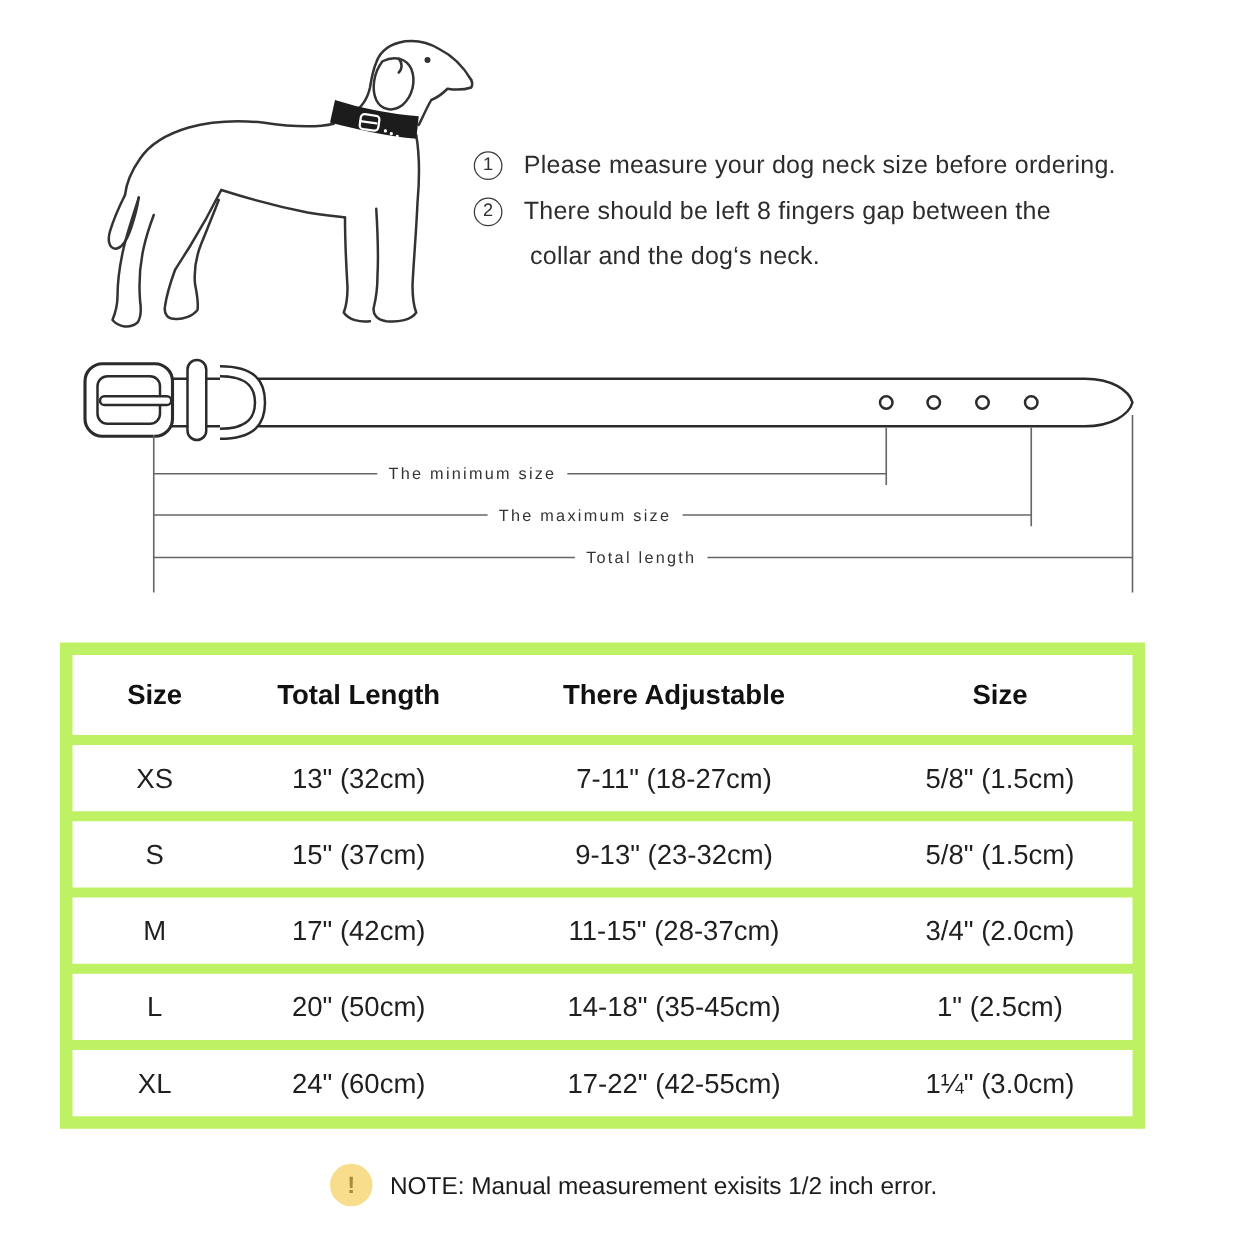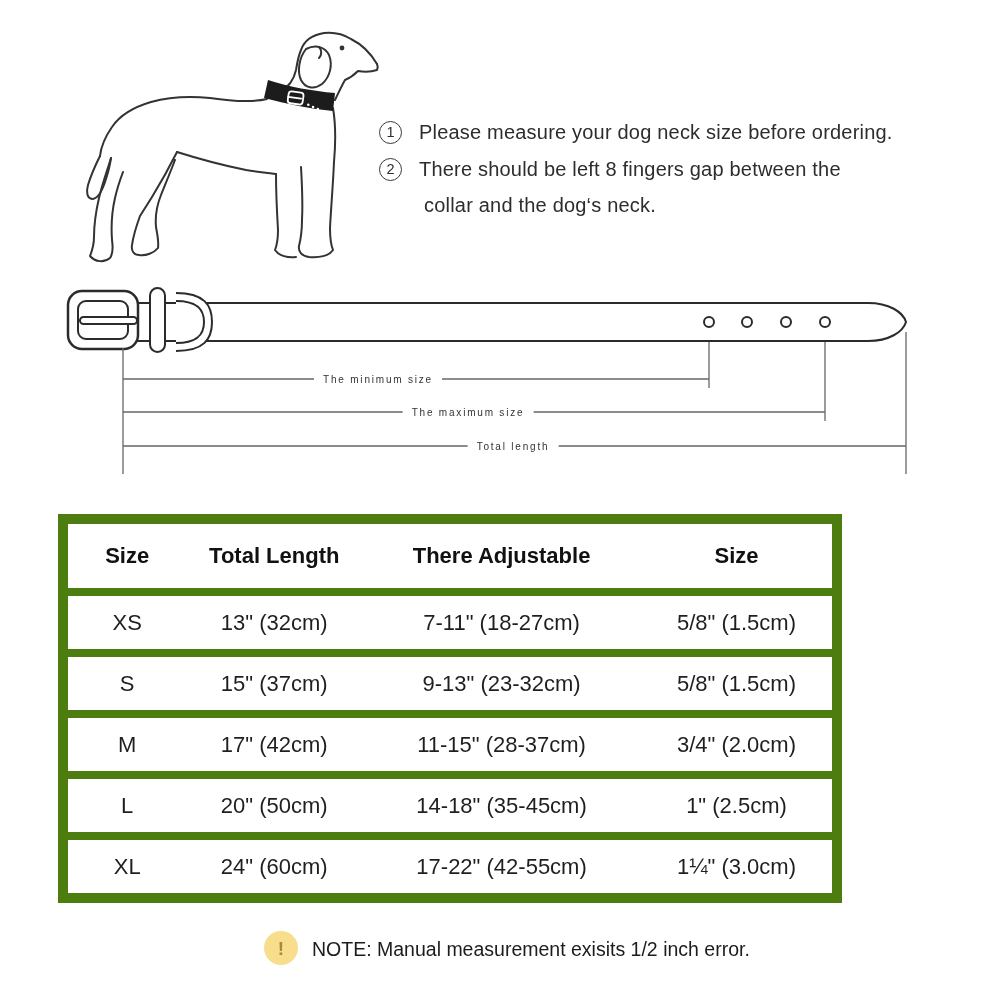--- a/index.html
+++ b/index.html
@@ -14,27 +14,27 @@
   .num-circle{
     width:21px;height:21px;border:1.6px solid #3a3a3a;border-radius:50%;
     display:inline-flex;align-items:center;justify-content:center;
     font-size:14.5px;color:#2e2e2e;flex-shrink:0;margin-top:2px;line-height:1;
   }
   .instr-text{font-size:20px;color:#2d2d2d;letter-spacing:.2px;margin-left:17px;line-height:1.3;}
   
   .dim-label{
     position:absolute;transform:translate(-50%,-50%);
     background:#ffffff;padding:0 9px;white-space:nowrap;
-    font-size:10px;letter-spacing:1.8px;color:#333333;
+    font-size:13px;letter-spacing:1.8px;color:#333333;
   }
   
   .size-table{
-    position:absolute;left:48px;top:514px;width:784px;height:389px;
-    background:#4d7c0f;box-sizing:border-box;padding:10px;
-    display:flex;flex-direction:column;row-gap:8px;margin-left:10px;
+    position:absolute;left:48px;top:514px;width:868px;height:389px;
+    background:#bef264;box-sizing:border-box;padding:10px;
+    display:flex;flex-direction:column;row-gap:8px;
   }
   .t-row{
     background:#ffffff;display:grid;
     grid-template-columns:15.5% 23% 36.5% 25%;
     align-items:center;text-align:center;flex:0 0 auto;
   }
   .t-head{height:64px;font-size:22px;font-weight:bold;color:#111111;}
   .t-body{height:53px;font-size:22px;color:#1f1f1f;}
   
   .note-icon{

